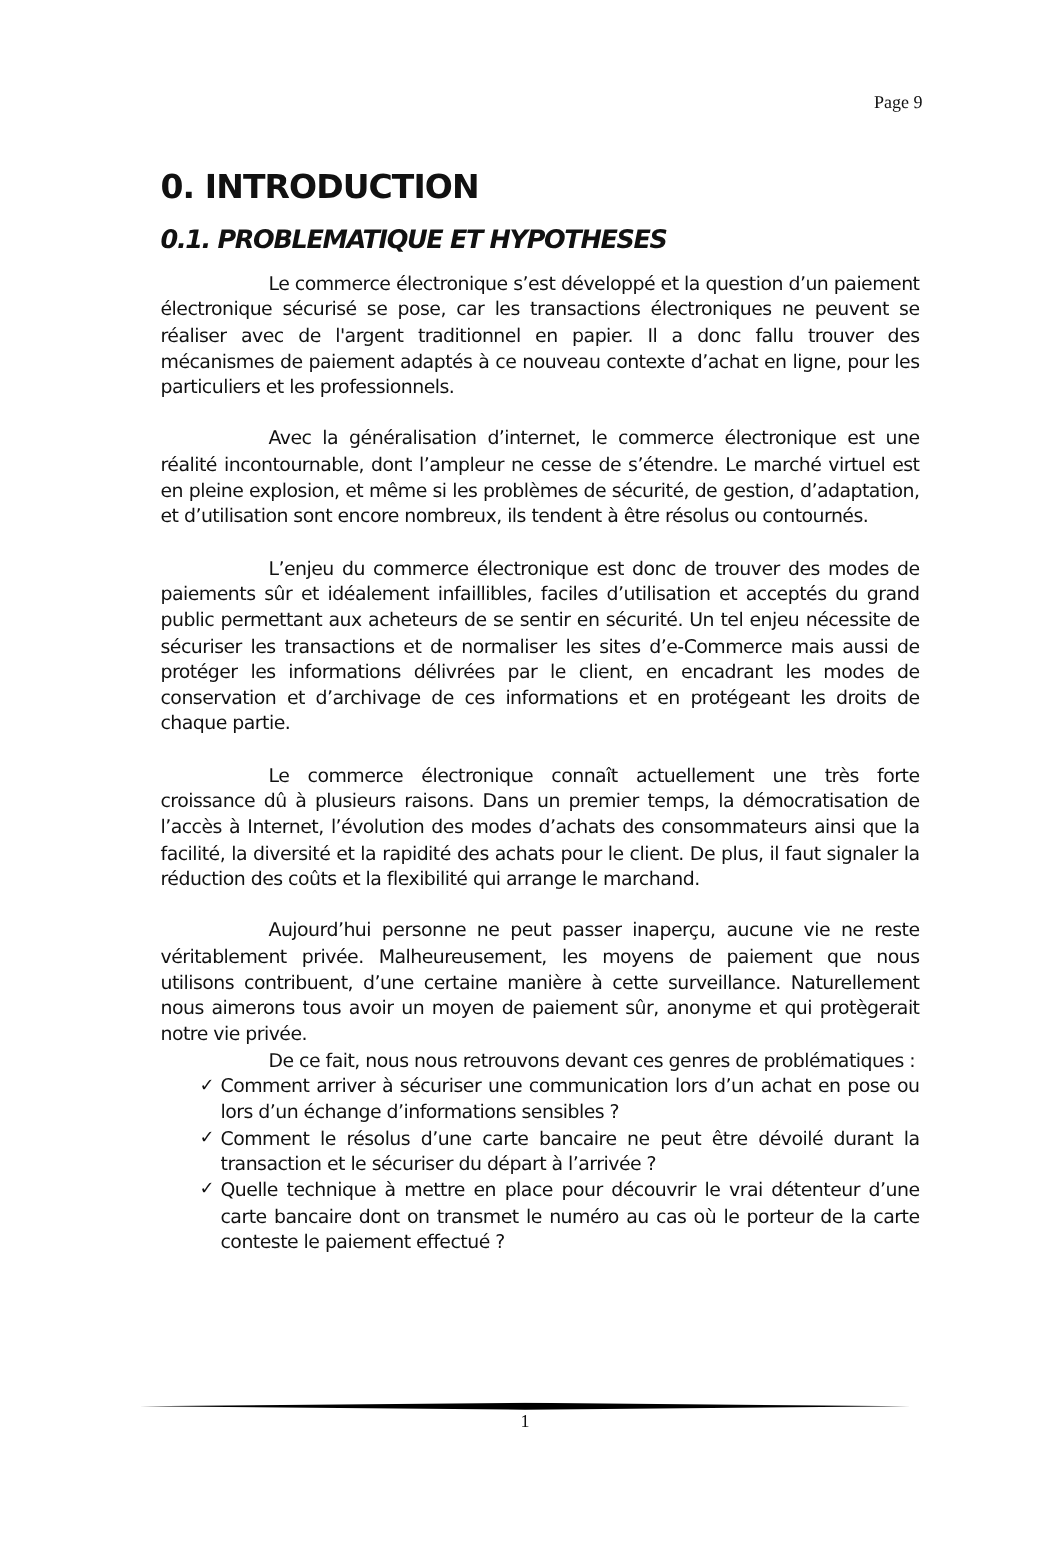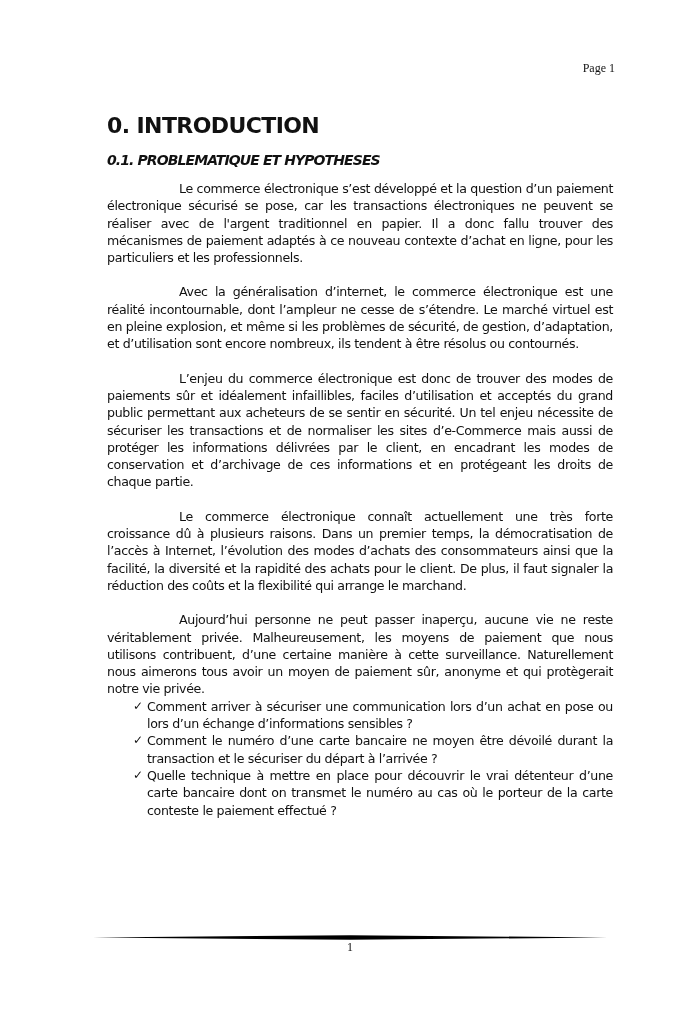--- a/index.html
+++ b/index.html
@@ -35,21 +35,21 @@
     .h1 {
       font-family: "DejaVu Sans", sans-serif;
       font-size: 22px;
       font-weight: bold;
       letter-spacing: -0.6px;
       margin: 0 0 12px 0;
       line-height: 24px;
     }
     .h2 {
       font-family: "DejaVu Sans", sans-serif;
-      font-size: 14px;
+      font-size: 17px;
       font-weight: bold;
       font-style: italic;
       letter-spacing: -0.9px;
       margin: 0 0 10px 0;
       line-height: 20px;
     }
     p {
       margin: 0 0 17px 0;
       text-align: justify;
     }
@@ -96,40 +96,41 @@
       width: 700px;
       text-align: center;
       font-family: "Liberation Serif", serif;
       font-size: 12px;
       color: #111;
     }
   </style>
 </head>
 <body>
 
-<div class="page-header">Page 1</div>
+<div class="page-header">Page 9</div>
 
 <div class="content">
   <div class="h1">0. INTRODUCTION</div>
   <div class="h2">0.1. PROBLEMATIQUE ET HYPOTHESES</div>
 
   <p class="indent">Le commerce électronique s’est développé et la question d’un paiement électronique sécurisé se pose, car les transactions électroniques ne peuvent se réaliser avec de l'argent traditionnel en papier. Il a donc fallu trouver des mécanismes de paiement adaptés à ce nouveau contexte d’achat en ligne, pour les particuliers et les professionnels.</p>
   <p class="indent">Avec la généralisation d’internet, le commerce électronique est une réalité incontournable, dont l’ampleur ne cesse de s’étendre. Le marché virtuel est en pleine explosion, et même si les problèmes de sécurité, de gestion, d’adaptation, et d’utilisation sont encore nombreux, ils tendent à être résolus ou contournés.</p>
   <p class="indent">L’enjeu du commerce électronique est donc de trouver des modes de paiements sûr et idéalement infaillibles, faciles d’utilisation et acceptés du grand public permettant aux acheteurs de se sentir en sécurité. Un tel enjeu nécessite de sécuriser les transactions et de normaliser les sites d’e-Commerce mais aussi de protéger les informations délivrées par le client, en encadrant les modes de conservation et d’archivage de ces informations et en protégeant les droits de chaque partie.</p>
   <p class="indent">Le commerce électronique connaît actuellement une très forte croissance dû à plusieurs raisons. Dans un premier temps, la démocratisation de l’accès à Internet, l’évolution des modes d’achats des consommateurs ainsi que la facilité, la diversité et la rapidité des achats pour le client. De plus, il faut signaler la réduction des coûts et la flexibilité qui arrange le marchand.</p>
   <p class="indent tight">Aujourd’hui personne ne peut passer inaperçu, aucune vie ne reste véritablement privée. Malheureusement, les moyens de paiement que nous utilisons contribuent, d’une certaine manière à cette surveillance. Naturellement nous aimerons tous avoir un moyen de paiement sûr, anonyme et qui protègerait notre vie privée.</p>
+  <p class="indent tight">De ce fait, nous nous retrouvons devant ces genres de problématiques :</p>
 
   <ul class="checks">
     <li>
       <span class="check">✓</span>
       <span>Comment arriver à sécuriser une communication lors d’un achat en pose ou lors d’un échange d’informations sensibles ?</span>
     </li>
     <li>
       <span class="check">✓</span>
-      <span>Comment le numéro d’une carte bancaire ne moyen être dévoilé durant la transaction et le sécuriser du départ à l’arrivée ?</span>
+      <span>Comment le résolus d’une carte bancaire ne peut être dévoilé durant la transaction et le sécuriser du départ à l’arrivée ?</span>
     </li>
     <li>
       <span class="check">✓</span>
       <span>Quelle technique à mettre en place pour découvrir le vrai détenteur d’une carte bancaire dont on transmet le numéro au cas où le porteur de la carte conteste le paiement effectué ?</span>
     </li>
   </ul>
 </div>
 
 <div class="footer-rule">
   <svg width="514" height="5" viewBox="0 0 514 5" xmlns="http://www.w3.org/2000/svg">

